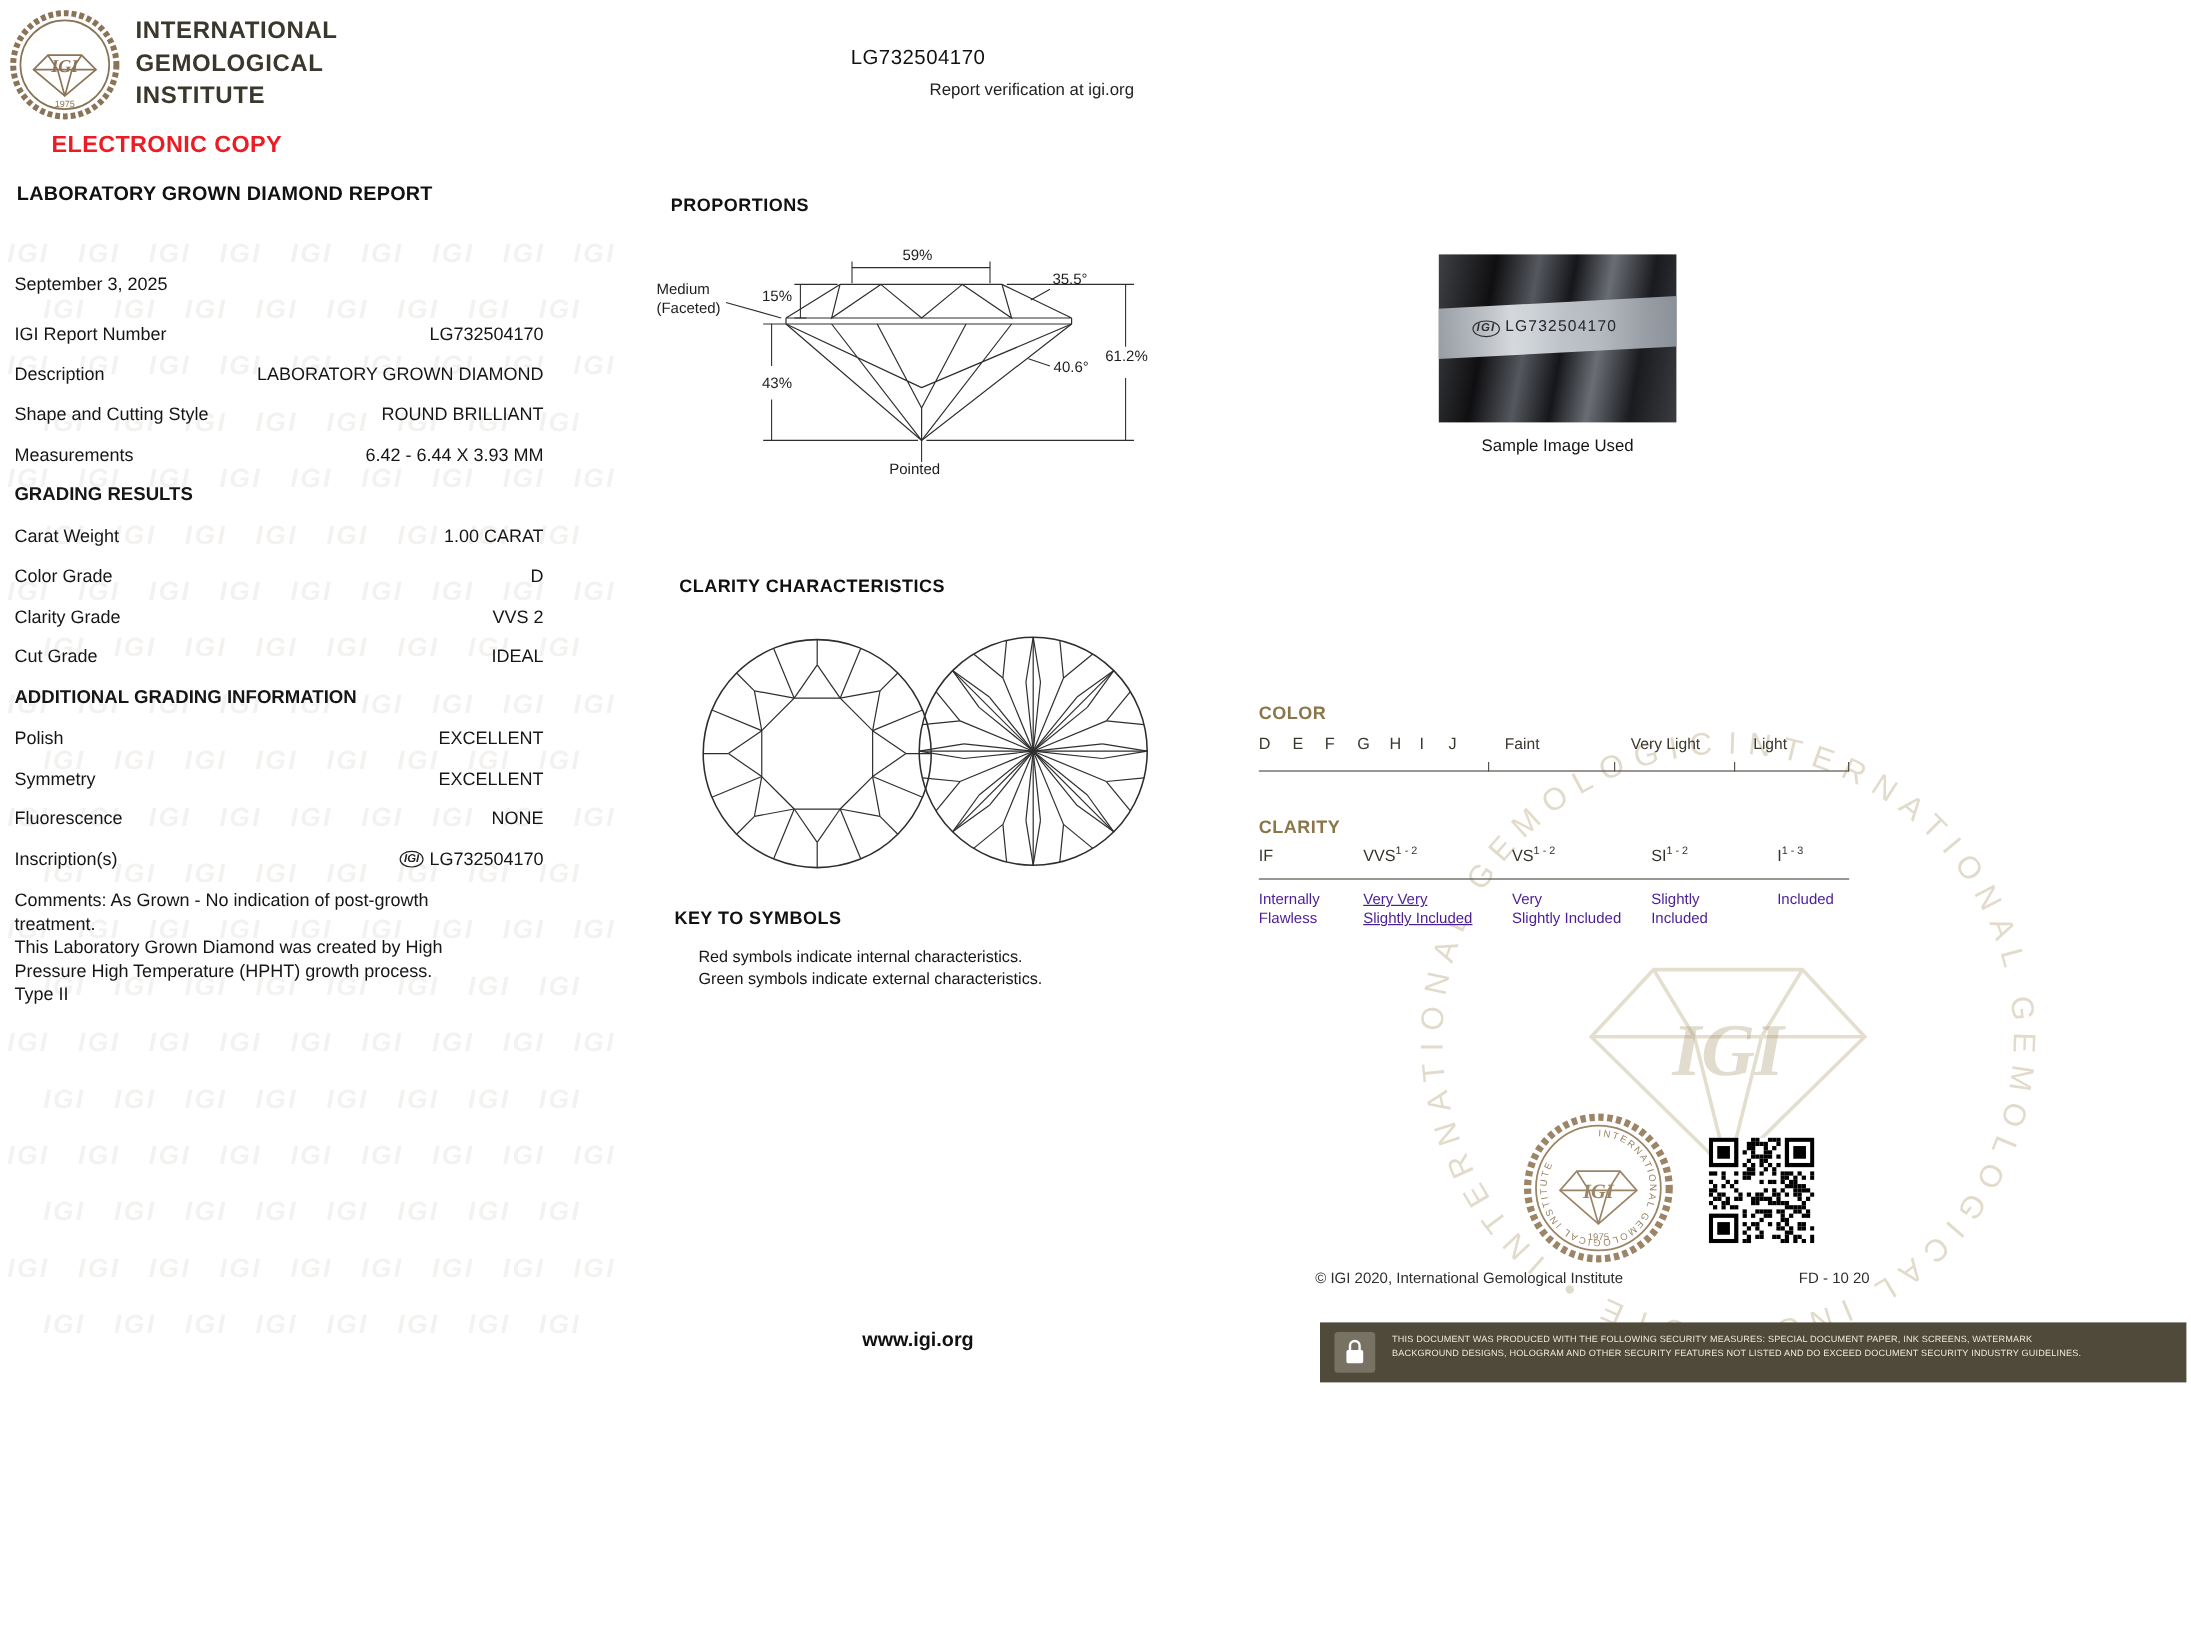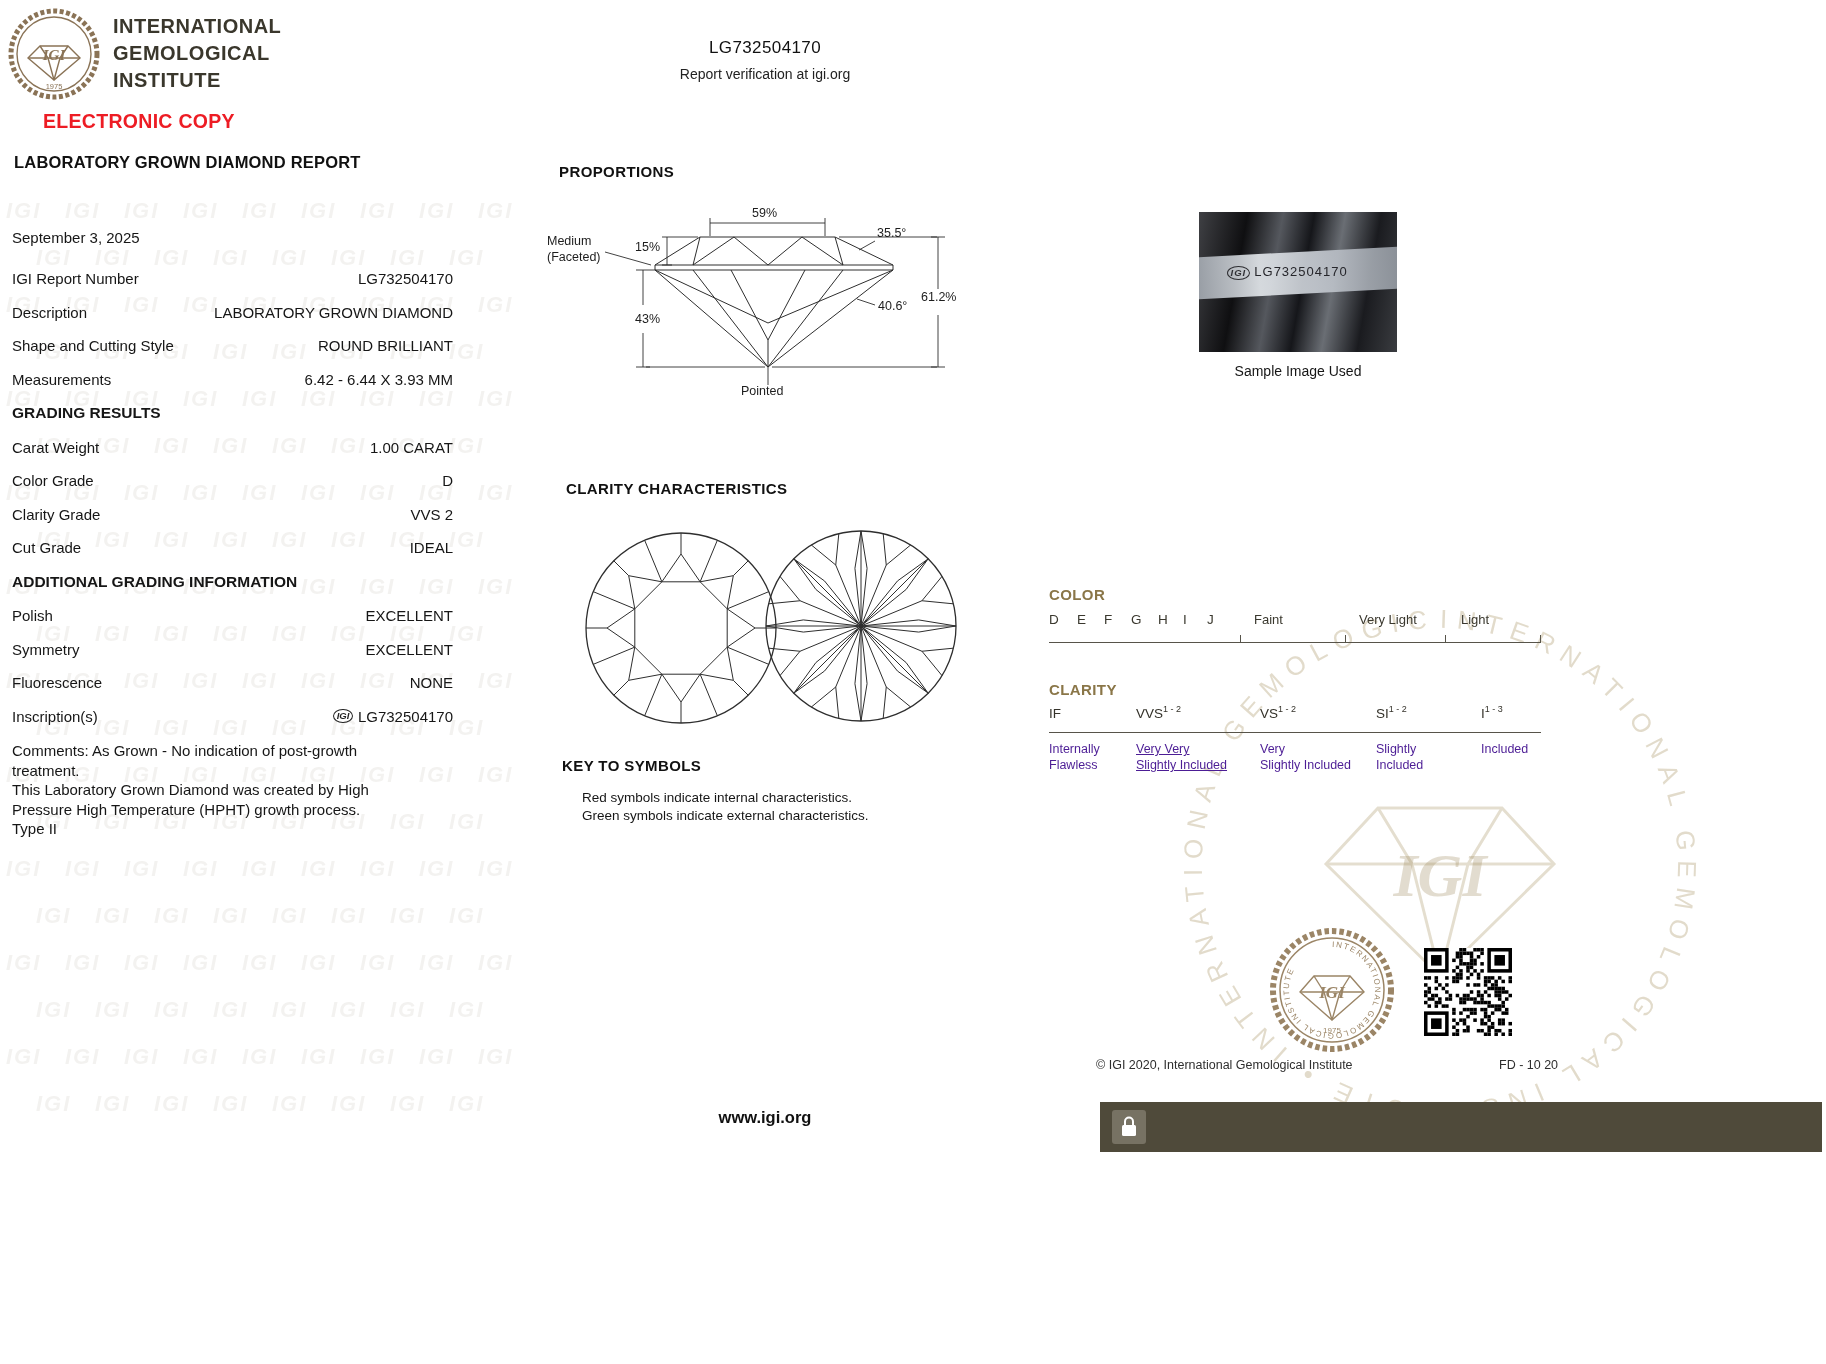--- a/index.html
+++ b/index.html
@@ -6,21 +6,21 @@
   body{
     width:1826px;height:1364px;position:relative;background:#ffffff;overflow:hidden;
     font-family:"Liberation Sans", sans-serif;color:#1a1a1a;
   }
   .abs{position:absolute;}
   .pre{white-space:pre-line;}
   .brand div{font-size:20px;font-weight:700;color:#3a372c;line-height:27px;letter-spacing:.5px;}
   .ec{color:#ed1c24;font-weight:700;font-size:19.5px;letter-spacing:.3px;}
   .rpt-title{font-weight:700;font-size:16.5px;letter-spacing:.2px;color:#111;}
   .top-num{font-size:17px;letter-spacing:.4px;color:#111;text-align:center;}
-  .top-verif{font-size:14px;color:#222;text-align:center;}
+  .top-verif{font-size:14px;color:#222;text-align:right;}
   .details{font-size:15px;color:#161616;width:441px;}
   .details .date{margin-bottom:24px;}
   .row{display:flex;justify-content:space-between;margin-bottom:16.5px;}
   .sec-h{font-weight:700;margin-bottom:16.5px;font-size:15.5px;}
   .comments{margin-top:9px;line-height:19.5px;}
   .sec-title{font-weight:700;font-size:15px;letter-spacing:.4px;color:#111;}
   .plab{font-size:12.5px;color:#1d1d1d;line-height:15.5px;}
   .key-line{font-size:13.5px;color:#161616;line-height:17px;}
   .olive{color:#8a7648;}
   .scale-letter{position:absolute;font-size:13.5px;color:#3a382e;}
@@ -733,13 +733,15 @@
 
 <div class="abs website" style="left:690px;top:1108px;width:150px;">www.igi.org</div>
 
 <div class="abs sec-box" style="left:1100px;top:1102px;width:722px;height:50px;">
   <div class="lock-tile">
     <svg width="34" height="34" viewBox="0 0 34 34">
       <rect x="10" y="15" width="14" height="11" rx="1.5" fill="#ffffff"></rect>
       <path d="M13 15 v-3.5 a4 4 0 0 1 8 0 V15" fill="none" stroke="#ffffff" stroke-width="2"></path>
     </svg>
   </div>
+  <div class="sec-text">THIS DOCUMENT WAS PRODUCED WITH THE FOLLOWING SECURITY MEASURES:  SPECIAL DOCUMENT PAPER, INK SCREENS, WATERMARK
+BACKGROUND DESIGNS, HOLOGRAM AND OTHER SECURITY FEATURES NOT LISTED AND DO EXCEED DOCUMENT SECURITY INDUSTRY GUIDELINES.</div>
 </div>
 
 </body></html>

